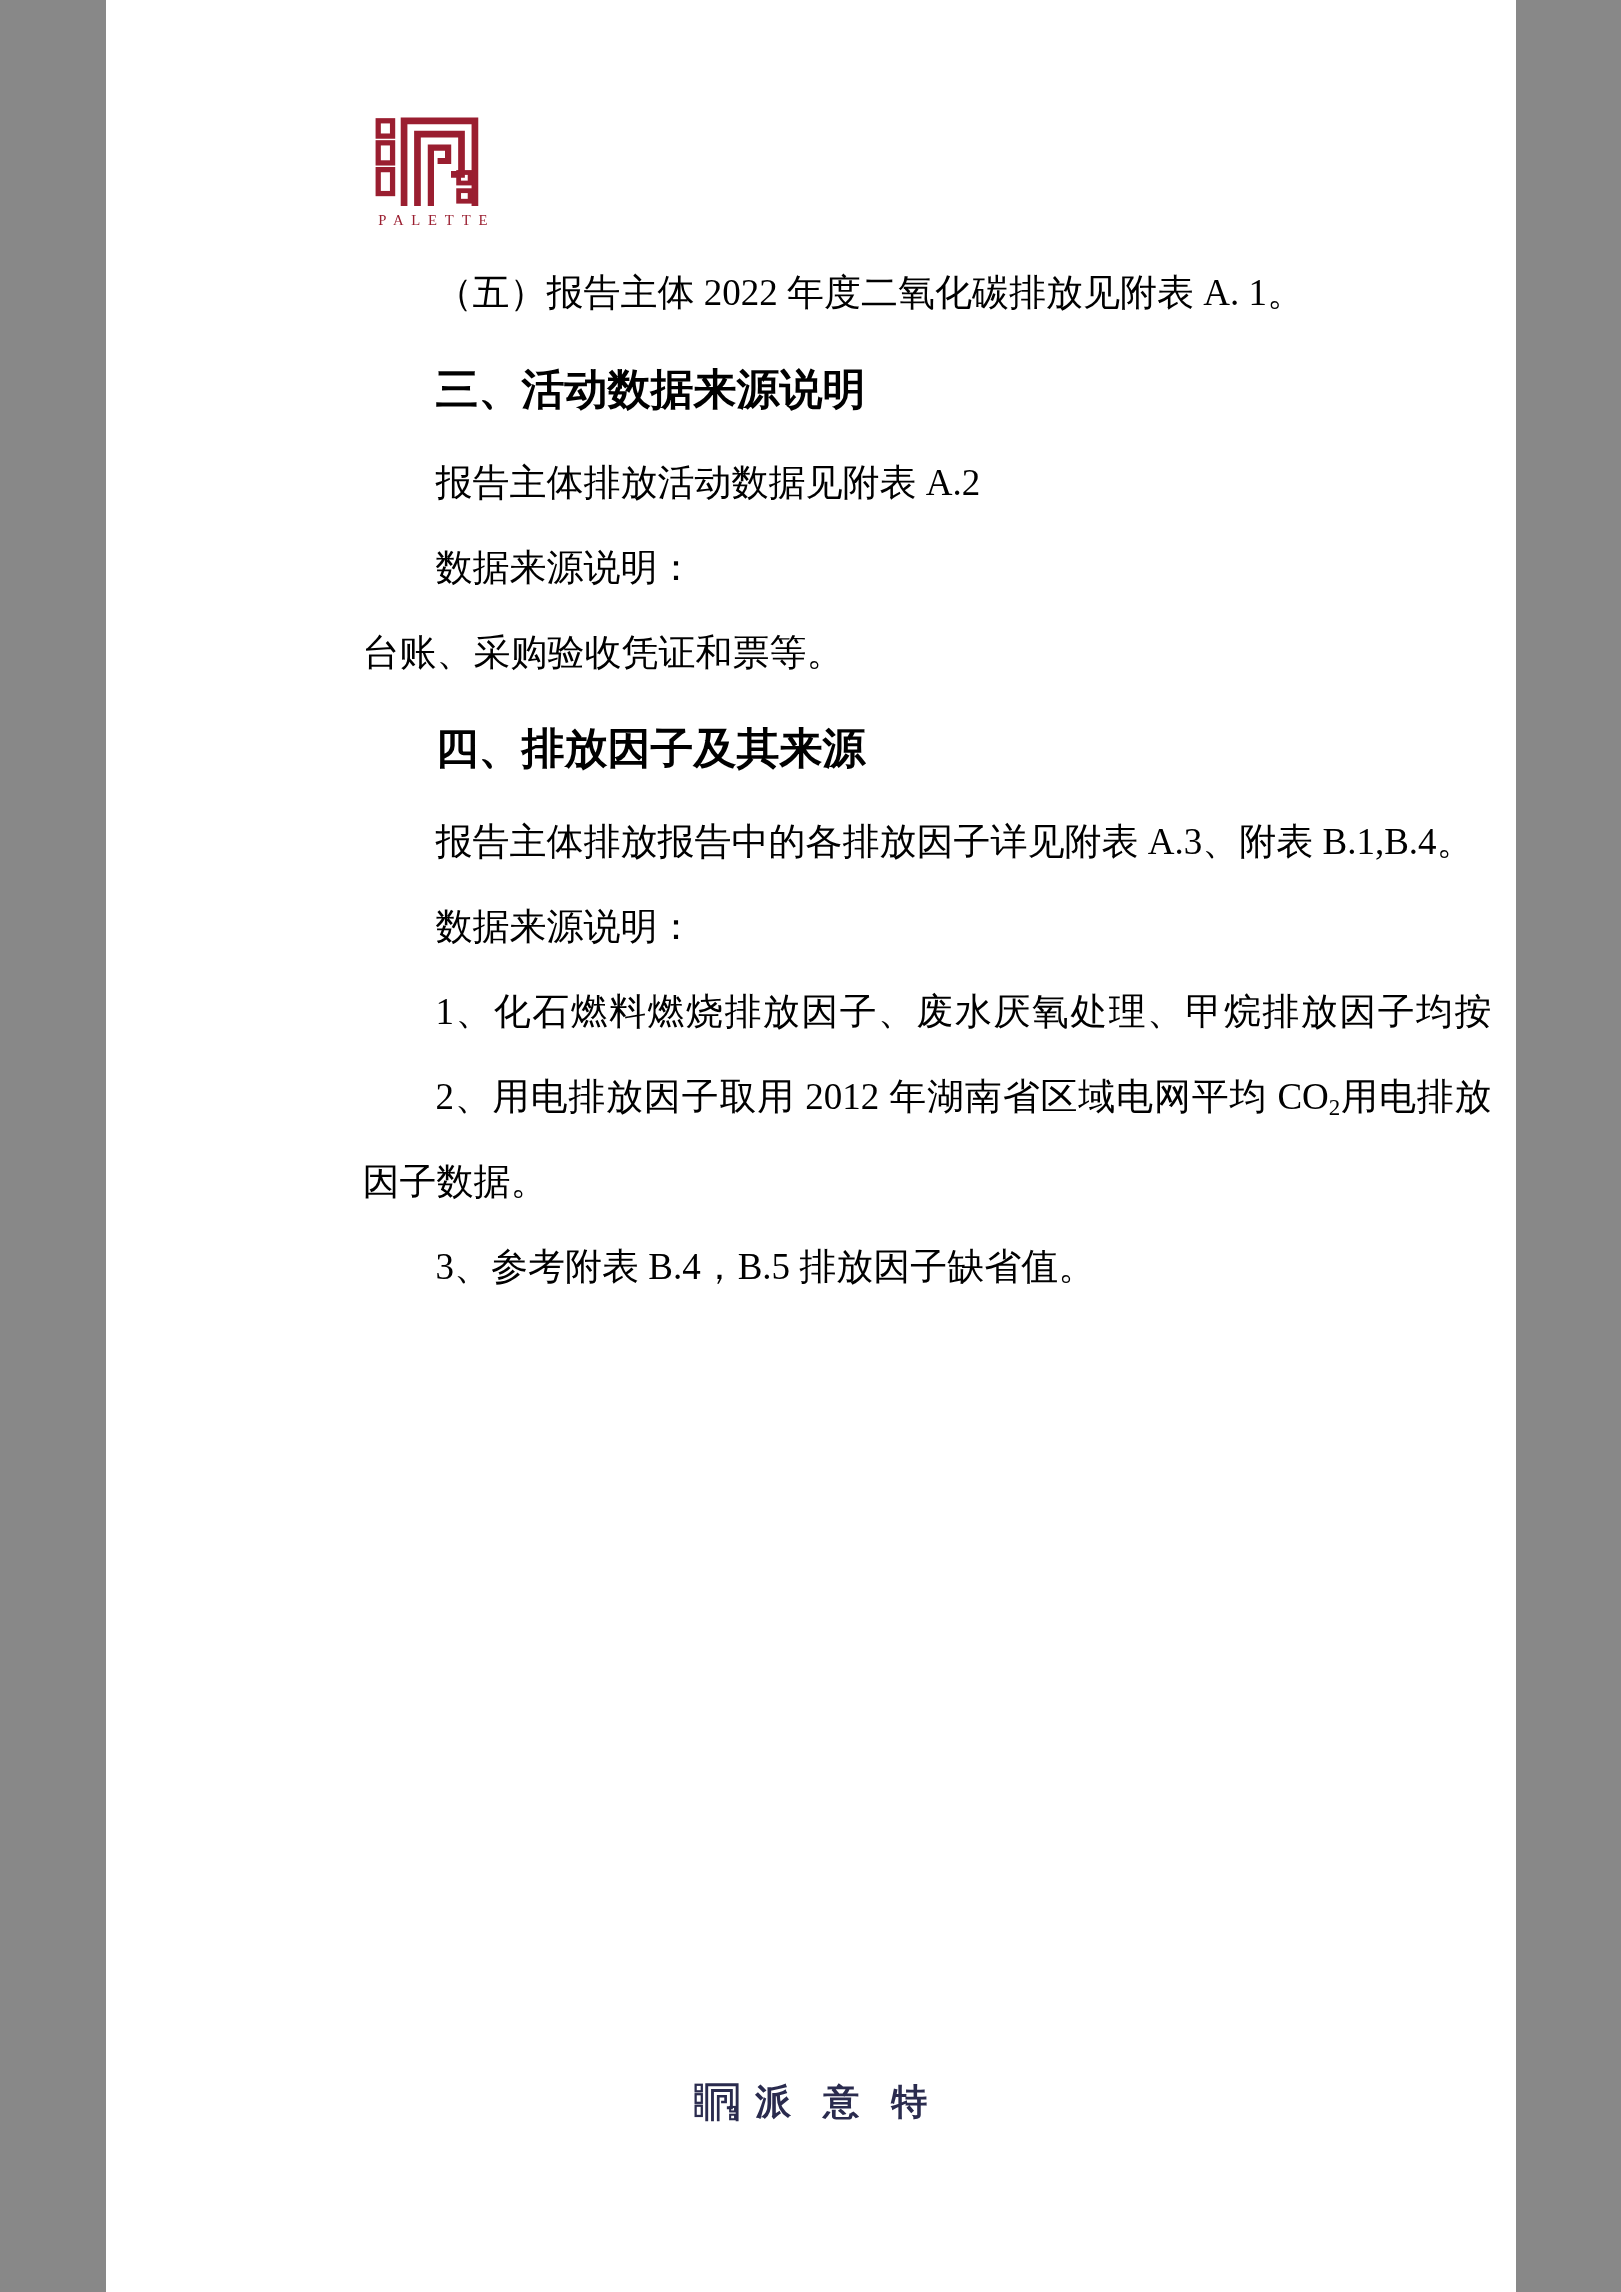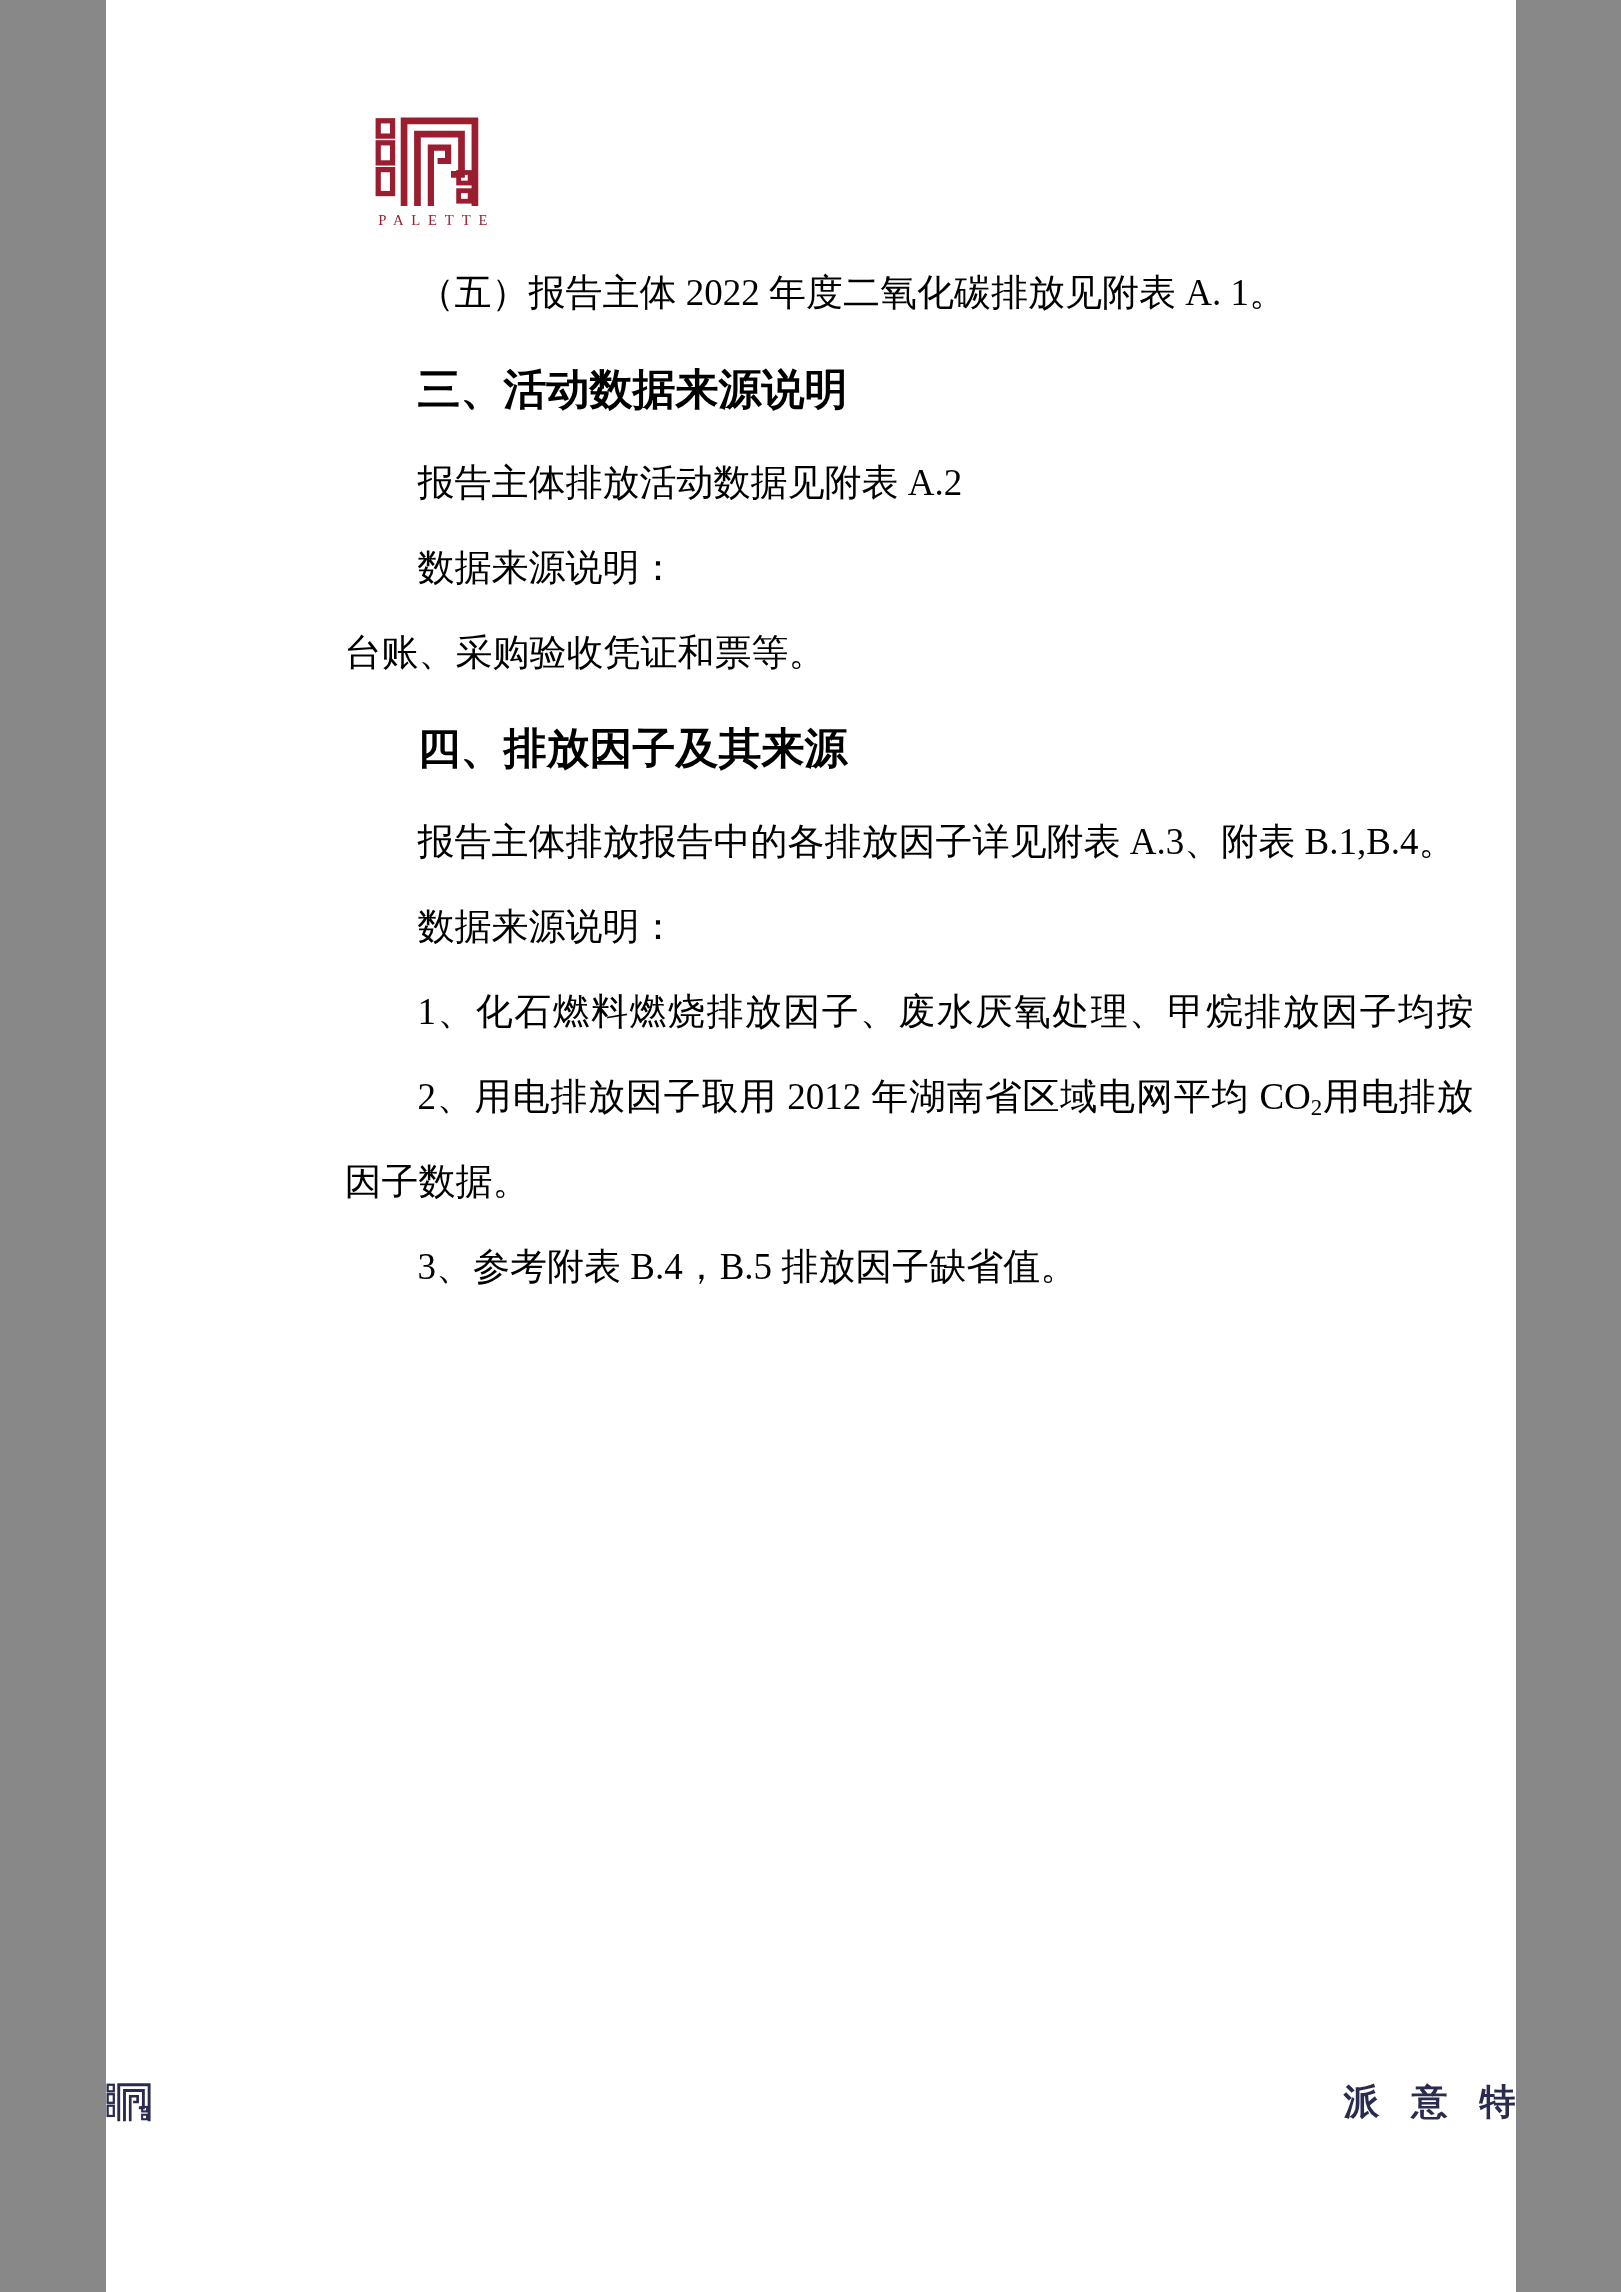--- a/index.html
+++ b/index.html
@@ -21,40 +21,40 @@
   .wordmark{
     margin-top:5.9px;
     font-size:14.7px;
     font-weight:400;
     letter-spacing:7.8px;
     padding-left:7.8px;
     font-family:"Liberation Serif","DejaVu Serif",serif;
   }
   
   .content{
-    position:absolute;left:239px;top:250px;width:1129px;
+    position:absolute;left:257px;top:250px;width:1129px;
     font-size:37px;
     line-height:85px;
   }
   .line{line-height:85px;white-space:pre-wrap;}
   .indent{text-indent:73px;}
   .full{text-align:justify;text-align-last:justify;}
   .heading{
     font-family:"Liberation Sans","DejaVu Sans",sans-serif;
     font-weight:700;
     font-size:43px;
     line-height:85px;
     margin:11.8px 0 7.8px 0;
     text-indent:73px;
   }
   sub.co2{font-size:0.62em;line-height:0;vertical-align:-0.25em;}
   
   .footer{
     position:absolute;left:0;right:0;top:2080px;
-    display:flex;align-items:center;justify-content:space-between;
+    display:flex;align-items:center;justify-content:center;
     gap:15.7px;
   }
   .footer svg{display:block;width:46px;height:44px;}
   .footer-text{
     font-family:"Liberation Sans","DejaVu Sans",sans-serif;
     font-weight:700;
     font-size:36px;
     letter-spacing:32px;
     margin-right:-32px;
     line-height:44px;

